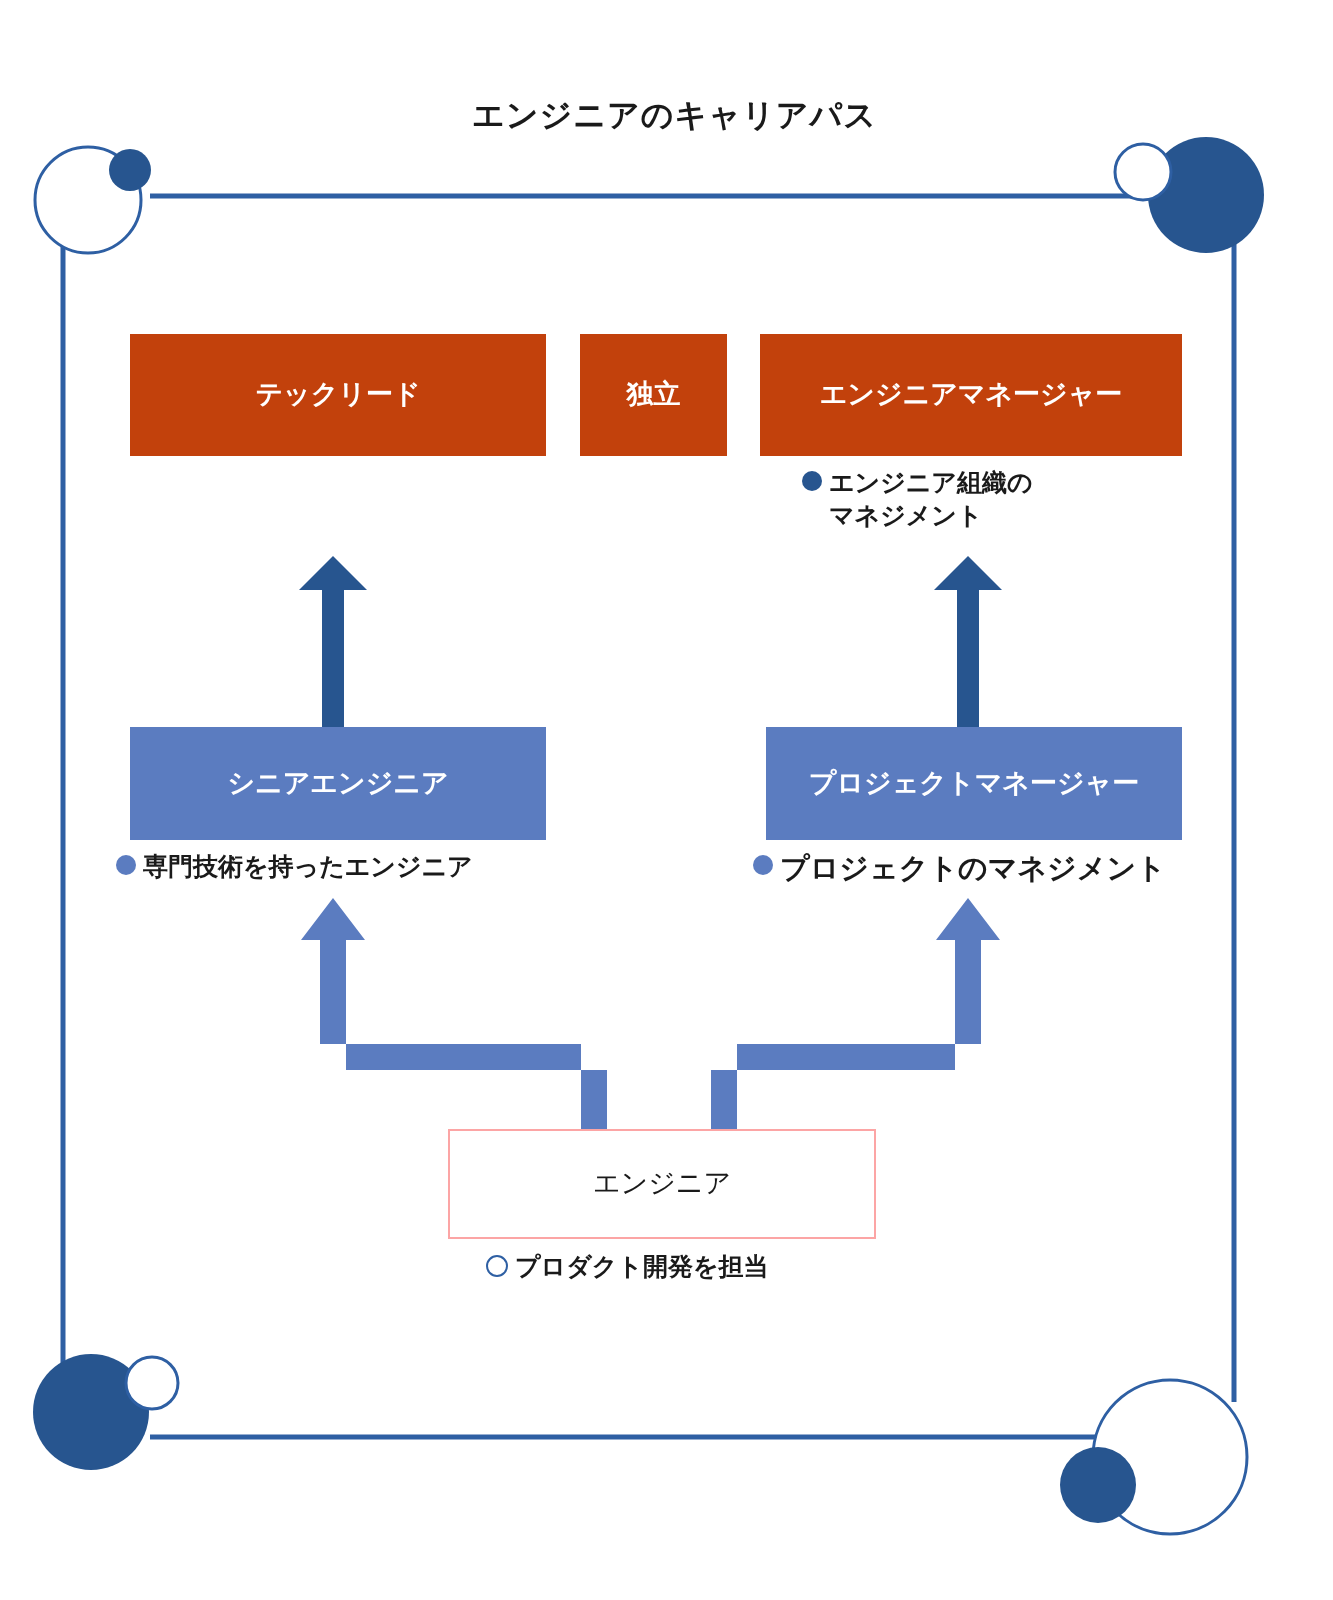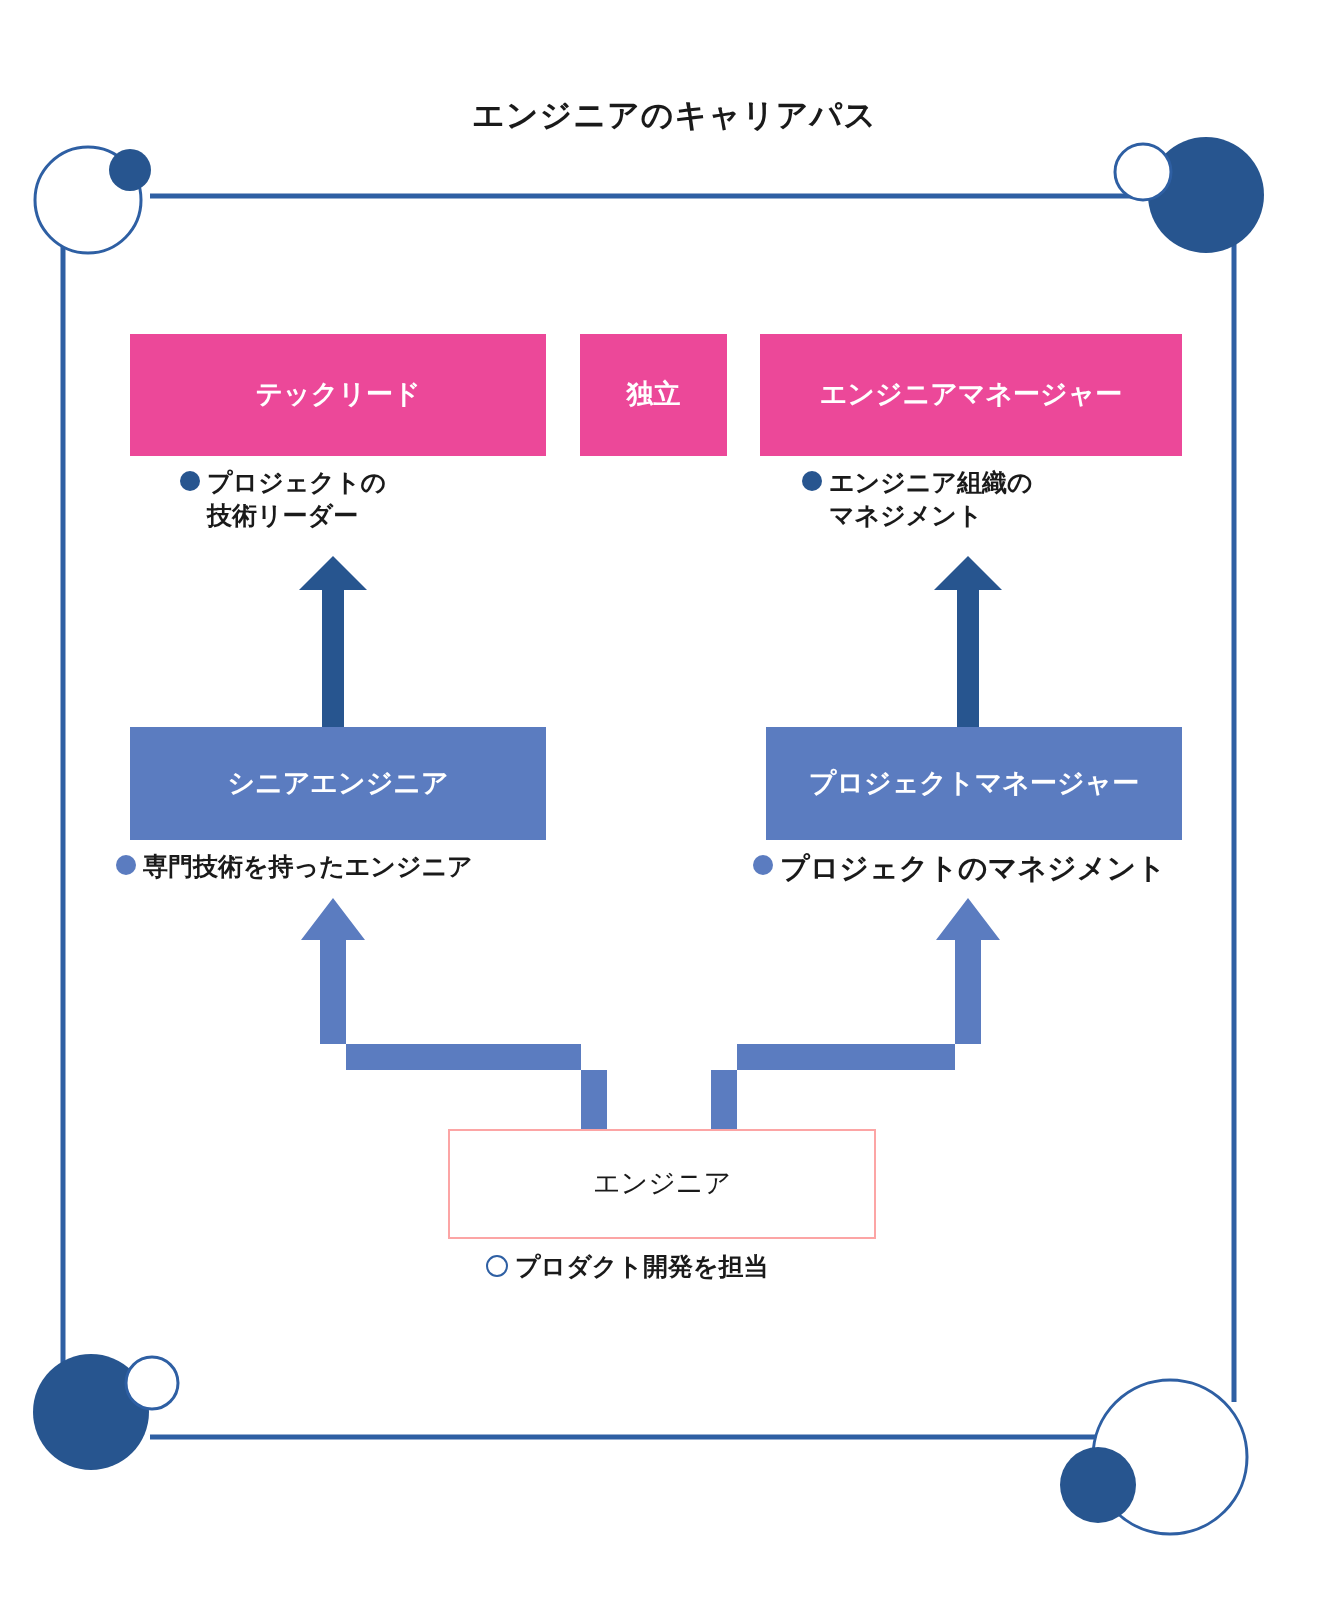--- a/index.html
+++ b/index.html
@@ -49,21 +49,21 @@
   .node-box {
     position: absolute;
     display: flex;
     align-items: center;
     justify-content: center;
     box-sizing: border-box;
     text-align: center;
     line-height: 1.25;
   }
   .node-dark {
-    background: #ec4899;
+    background: #c2410c;
     color: #ffffff;
     font-weight: bold;
   }
   .node-mid {
     background: #5B7CC0;
     color: #ffffff;
     font-weight: bold;
   }
   .node-light {
     background: #ffffff;
@@ -151,25 +151,20 @@
     </div>
 
     <div class="node-box node-dark" style="left:752px; top:334px; width:422px; height:122px; font-size:27px;">
       <span>エンジニアマネージャー</span>
     </div>
 
     <div class="node-box node-dark" style="left:572px; top:334px; width:147px; height:122px; font-size:27px;">
       <span>独立</span>
     </div>
 
-    <div class="caption" style="left:172px; top:466px; font-size:25px;">
-      <span class="bullet bullet-dark"></span>
-      <span class="cap-text">プロジェクトの
-技術リーダー</span>
-    </div>
 
     <div class="caption" style="left:794px; top:466px; font-size:25px;justify-content:space-between;">
       <span class="bullet bullet-dark"></span>
       <span class="cap-text">エンジニア組織の
 マネジメント</span>
     </div>
 
     <div class="node-box node-mid" style="left:122px; top:727px; width:416px; height:113px; font-size:27px;">
       <span>シニアエンジニア</span>
     </div>

